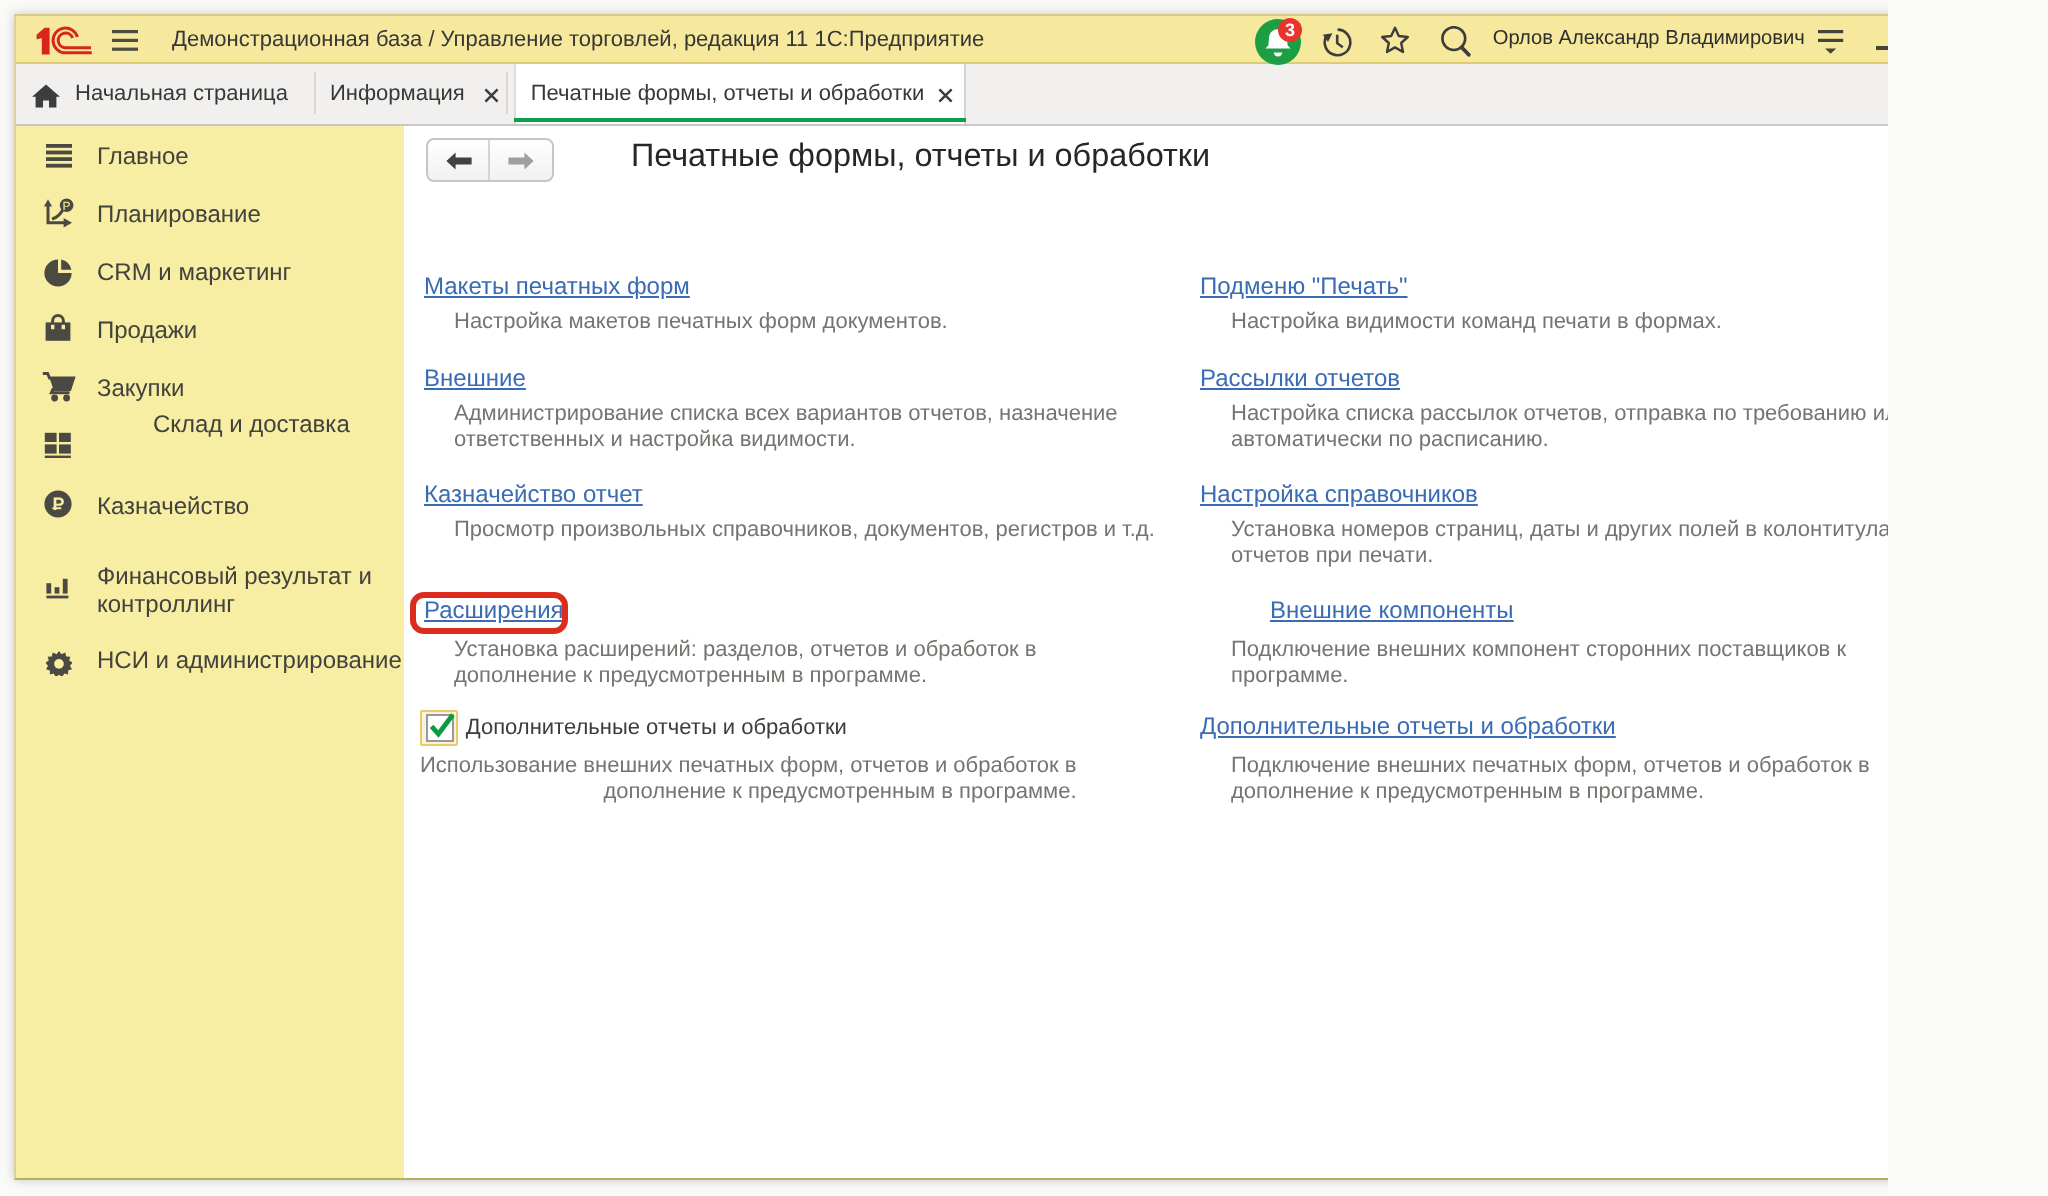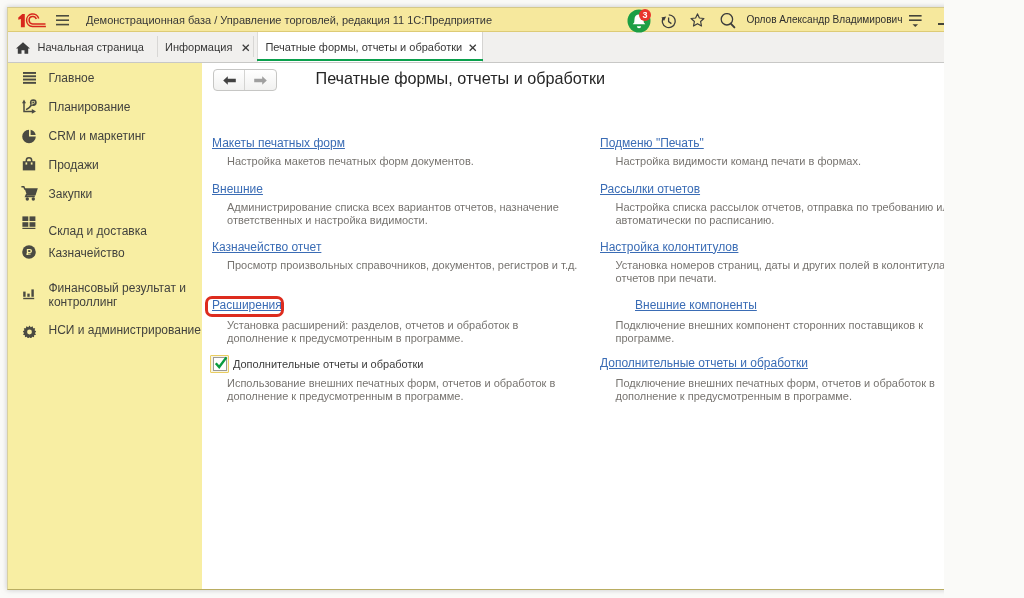--- a/index.html
+++ b/index.html
@@ -140,21 +140,21 @@
     <div class="slbl" style="top:188.4px;">Закупки</div>
     <svg class="abs" style="left:22px; top:215.5px;" width="14" height="13" viewBox="0 0 14 13">
       <g fill="#4a4a42">
           <rect x="0.4" y="0.4" width="5.9" height="4.6"></rect>
           <rect x="7.5" y="0.4" width="5.9" height="4.6"></rect>
           <rect x="0.4" y="6.2" width="5.9" height="4.6"></rect>
           <rect x="7.5" y="6.2" width="5.9" height="4.6"></rect>
           <rect x="0.4" y="11.8" width="13" height="1.2"></rect>
         </g>
     </svg>
-    <div class="slbl" style="top:225px;">Склад и доставка</div>
+    <div class="slbl" style="top:206px;margin-left:28px;">Склад и доставка</div>
     <svg class="abs" style="left:22px; top:244.5px;" width="14" height="14" viewBox="0 0 14 14">
       <circle cx="7" cy="7" r="6.8" fill="#4a4a42"></circle>
       <text x="7.2" y="10.2" font-size="9" font-weight="bold" fill="#f8eea3" text-anchor="middle" font-family="Liberation Sans">Р</text>
       <rect x="4.2" y="8.6" width="4.4" height="1" fill="#f8eea3"></rect>
     </svg>
     <div class="slbl" style="top:246.6px;">Казначейство</div>
     <svg class="abs" style="left:22.7px; top:289.1px;" width="12" height="11" viewBox="0 0 12 11">
       <g fill="#4a4a42">
           <rect x="0.2" y="2.6" width="2.4" height="5.2"></rect>
           <rect x="4.3" y="4.6" width="2.4" height="3.2"></rect>
@@ -206,29 +206,29 @@
 
     <div class="grp" style="left:212px; top:299px;"><span class="link">Расширения</span></div>
     <div class="grp desc" style="left:211px; top:319px;">Установка расширений: разделов, отчетов и обработок в<br>дополнение к предусмотренным в программе.</div>
 
     <div class="abs" style="left:210.4px; top:355.2px; width:18.5px; height:18.3px; border:1px solid #e9cd62; background:#f6f3e4; border-radius:1px;"></div>
     <div class="abs" style="left:212.6px; top:357.4px; width:14.4px; height:13.9px; background:#fff; border:1px solid #9a9a98;"></div>
     <svg class="abs" style="left:213.5px; top:355.5px;" width="14" height="14" viewBox="0 0 14 14">
       <path d="M1.8,7.2 L5.2,11 L12.4,1.4" fill="none" stroke="#0a9b40" stroke-width="2.4"></path>
     </svg>
     <div class="grp" style="left:232.9px; top:357.6px; font-size:11px; color:#3c3c3c; white-space:nowrap;">Дополнительные отчеты и обработки</div>
-    <div class="grp desc" style="left:211px; top:377.3px;">Использование внешних печатных форм, отчетов и обработок в<br>дополнение к предусмотренным в программе.</div>
+    <div class="grp desc" style="left:194px; top:377.3px;text-align:right;">Использование внешних печатных форм, отчетов и обработок в<br>дополнение к предусмотренным в программе.</div>
 
     <div class="grp" style="left:600px; top:137px;"><span class="link">Подменю "Печать"</span></div>
     <div class="grp desc" style="left:599.5px; top:154.7px;">Настройка видимости команд печати в формах.</div>
 
     <div class="grp" style="left:600px; top:183px;"><span class="link">Рассылки отчетов</span></div>
     <div class="grp desc" style="left:599.5px; top:200.7px;">Настройка списка рассылок отчетов, отправка по требованию или<br>автоматически по расписанию.</div>
 
-    <div class="grp" style="left:600px; top:240.8px;"><span class="link">Настройка колонтитулов</span></div>
+    <div class="grp" style="left:600px; top:240.8px;"><span class="link">Настройка справочников</span></div>
     <div class="grp desc" style="left:599.5px; top:259.1px;">Установка номеров страниц, даты и других полей в колонтитулах<br>отчетов при печати.</div>
 
     <div class="grp" style="left:635px; top:299px;"><span class="link">Внешние компоненты</span></div>
     <div class="grp desc" style="left:599.5px; top:319px;">Подключение внешних компонент сторонних поставщиков к<br>программе.</div>
 
     <div class="grp" style="left:600px; top:356.6px;"><span class="link">Дополнительные отчеты и обработки</span></div>
     <div class="grp desc" style="left:599.5px; top:377.3px;">Подключение внешних печатных форм, отчетов и обработок в<br>дополнение к предусмотренным в программе.</div>
   </div>
 
   <div class="abs" style="left:204.5px; top:295.5px; width:79.5px; height:21px; border:3.7px solid #dd2c1e; border-radius:7px;"></div>

